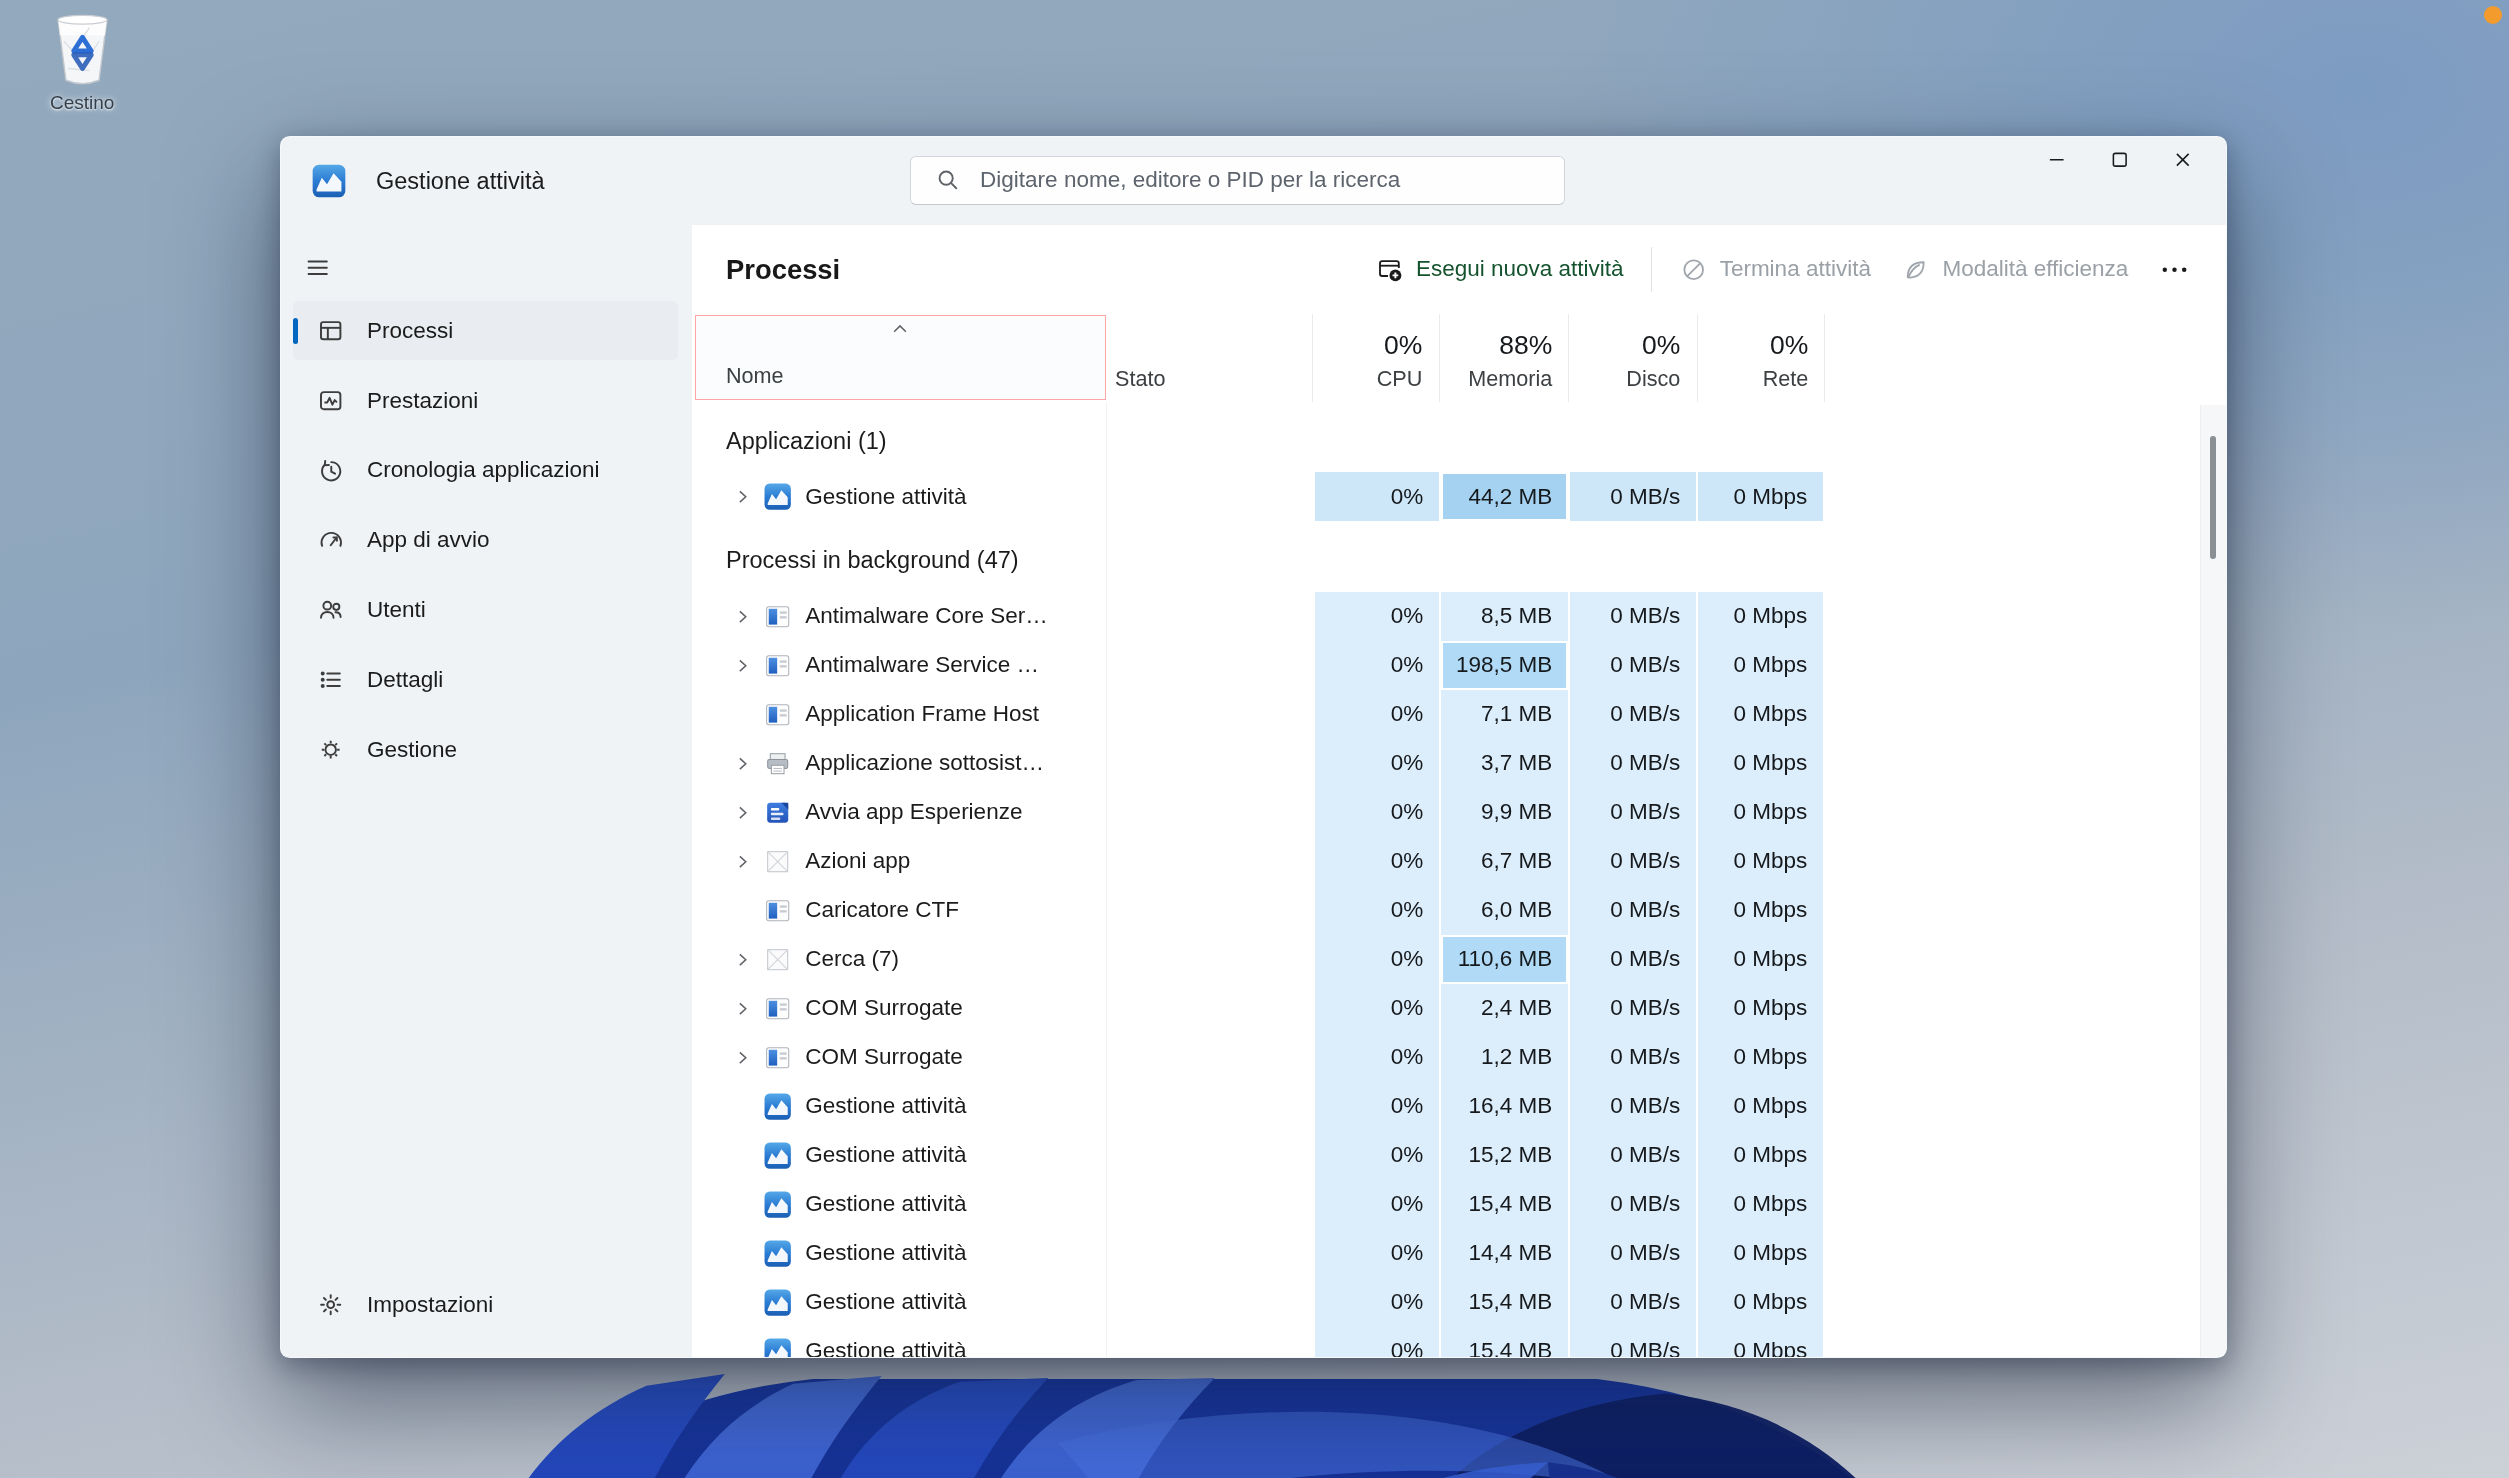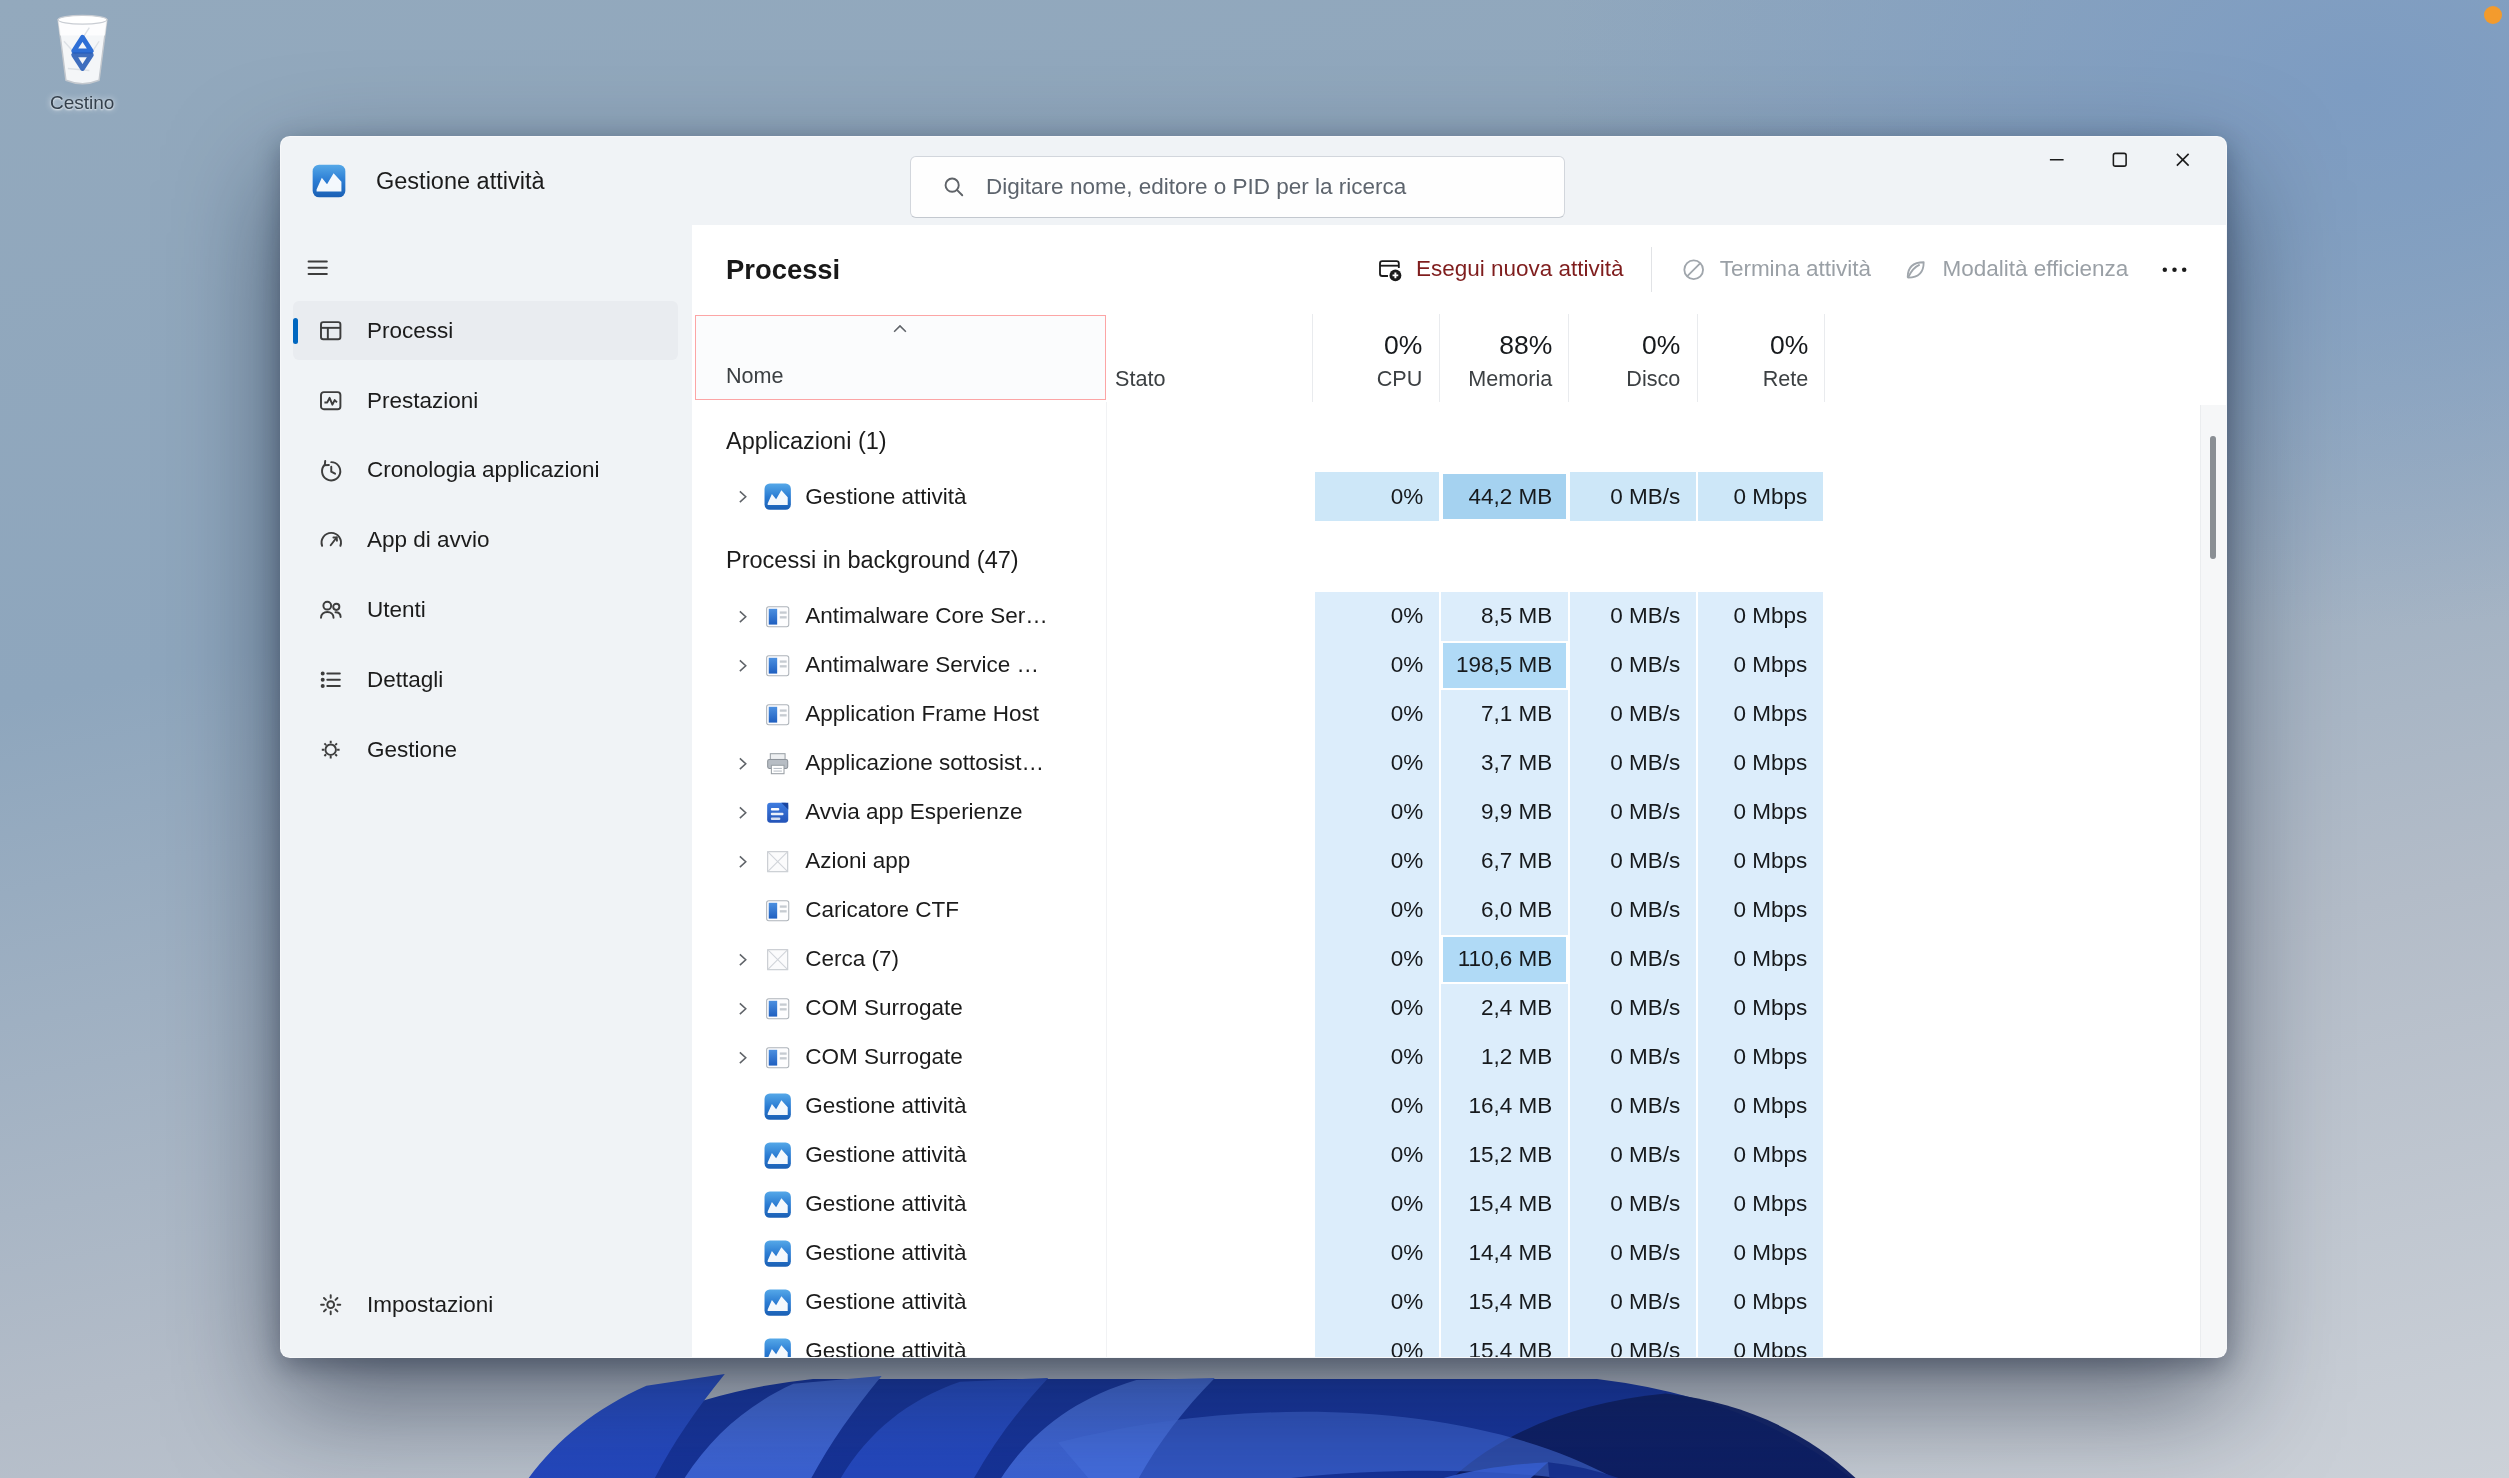--- a/index.html
+++ b/index.html
@@ -18,44 +18,44 @@
     text-shadow:0 0 5.9px rgba(255,255,255,.9),0 1px 2px rgba(255,255,255,.8);}
   .rec-dot{position:absolute;right:6.9px;top:5.9px;width:18.6px;height:18.6px;border-radius:50%;}
   
   .window{position:absolute;left:280px;top:136px;width:1947px;height:1222px;border-radius:9.8px;
     background:#f0f3f6;overflow:hidden;display:flex;flex-direction:column;
     box-shadow:0 44px 108px rgba(10,20,40,.5),0 7.8px 25.5px rgba(10,20,40,.32);
     border:1px solid rgba(255,255,255,.45);box-sizing:border-box;}
   .titlebar{height:88px;position:relative;flex:0 0 auto;}
   .app-icon{position:absolute;left:31px;top:26.5px;width:34px;height:34px;}
   .window-title{position:absolute;left:95px;top:0;line-height:88px;font-size:23.5px;color:#1b1b1b;}
-  .search{position:absolute;left:629px;top:18.6px;width:655px;height:62px;background:#fefefe;
+  .search{position:absolute;left:629px;top:18.6px;width:655px;height:49px;background:#fefefe;
     border:1px solid #d2d6dc;border-bottom-color:#c3c8cf;border-radius:5.9px;display:flex;align-items:center;
-    padding-left:30px;box-sizing:border-box;}
+    padding-left:24px;box-sizing:border-box;}
   .search input{border:none;outline:none;flex:1;font-size:22.5px;color:#333;background:transparent;
     margin-left:17.6px;font-family:inherit;}
   .search input::placeholder{color:#5d646d;opacity:1;}
   .caption-buttons{position:absolute;right:11.8px;top:0;display:flex;}
   .caption-btn{width:63px;height:45px;display:flex;align-items:center;justify-content:center;background:transparent;border:none;}
   
   .window-body{flex:1;display:flex;min-height:0;}
   .sidebar{width:411px;position:relative;padding-top:13.7px;box-sizing:border-box;flex:0 0 auto;}
   .hamburger{width:47px;height:47px;margin:5.9px 0 9.8px 13.7px;display:flex;align-items:center;justify-content:center;border-radius:5.9px;}
   .nav-item{height:59px;margin:0 13.7px 10.8px 11.8px;border-radius:5.9px;display:flex;align-items:center;position:relative;}
   .nav-item.selected{background:#e9ecf0;}
   .nav-item.selected::before{content:"";position:absolute;left:0;top:16.7px;width:4.9px;height:25.5px;border-radius:2.9px;background:var(--accent,#0067c0);}
   .nav-icon{width:29px;height:29px;margin-left:23.5px;flex:0 0 auto;display:flex;align-items:center;justify-content:center;}
   .nav-label{margin-left:21.6px;font-size:22.5px;color:#1b1b1b;white-space:nowrap;}
   .settings-holder{position:absolute;bottom:11.8px;left:0;right:0;}
   
   .main{flex:1;background:#fff;position:relative;min-width:0;}
   .toolbar{height:89px;display:flex;align-items:center;padding:0 21.6px 0 34px;box-sizing:border-box;}
   .page-title{font-size:27.4px;font-weight:600;color:#191919;}
   .toolbar-actions{margin-left:auto;display:flex;align-items:center;}
-  .action{display:flex;align-items:center;gap:12.7px;font-size:22.5px;color:#7f1d1d;padding:9.8px 15.7px;border-radius:5.9px;background:transparent;border:none;font-family:inherit;white-space:nowrap;}
+  .action{display:flex;align-items:center;gap:12.7px;font-size:22.5px;color:#14532d;padding:9.8px 15.7px;border-radius:5.9px;background:transparent;border:none;font-family:inherit;white-space:nowrap;}
   .action.disabled{color:#9aa0a6;}
   .v-sep{width:1px;height:45px;background:#e1e3e6;margin:0 11.8px;}
   .dots-btn{padding:9.8px 13.7px;border:none;background:transparent;display:flex;align-items:center;}
   
   .thead{position:absolute;left:0;top:89px;right:25.5px;height:88px;border-bottom:1px solid #ededef;}
   .nome-box{position:absolute;left:2.9px;top:1px;width:411px;height:85px;border:1px solid #fca5a5;background:#fbfcfd;box-sizing:border-box;}
   .sort-chevron{position:absolute;left:50%;top:5.9px;transform:translateX(-50%);}
   .nome-label{position:absolute;left:30px;bottom:9.8px;font-size:21.6px;color:#3c4043;}
   .stato-label{position:absolute;left:423px;bottom:9.8px;font-size:21.6px;color:#3c4043;}
   .metric-head{position:absolute;top:0;height:100%;box-sizing:border-box;text-align:right;padding-right:15.7px;}

